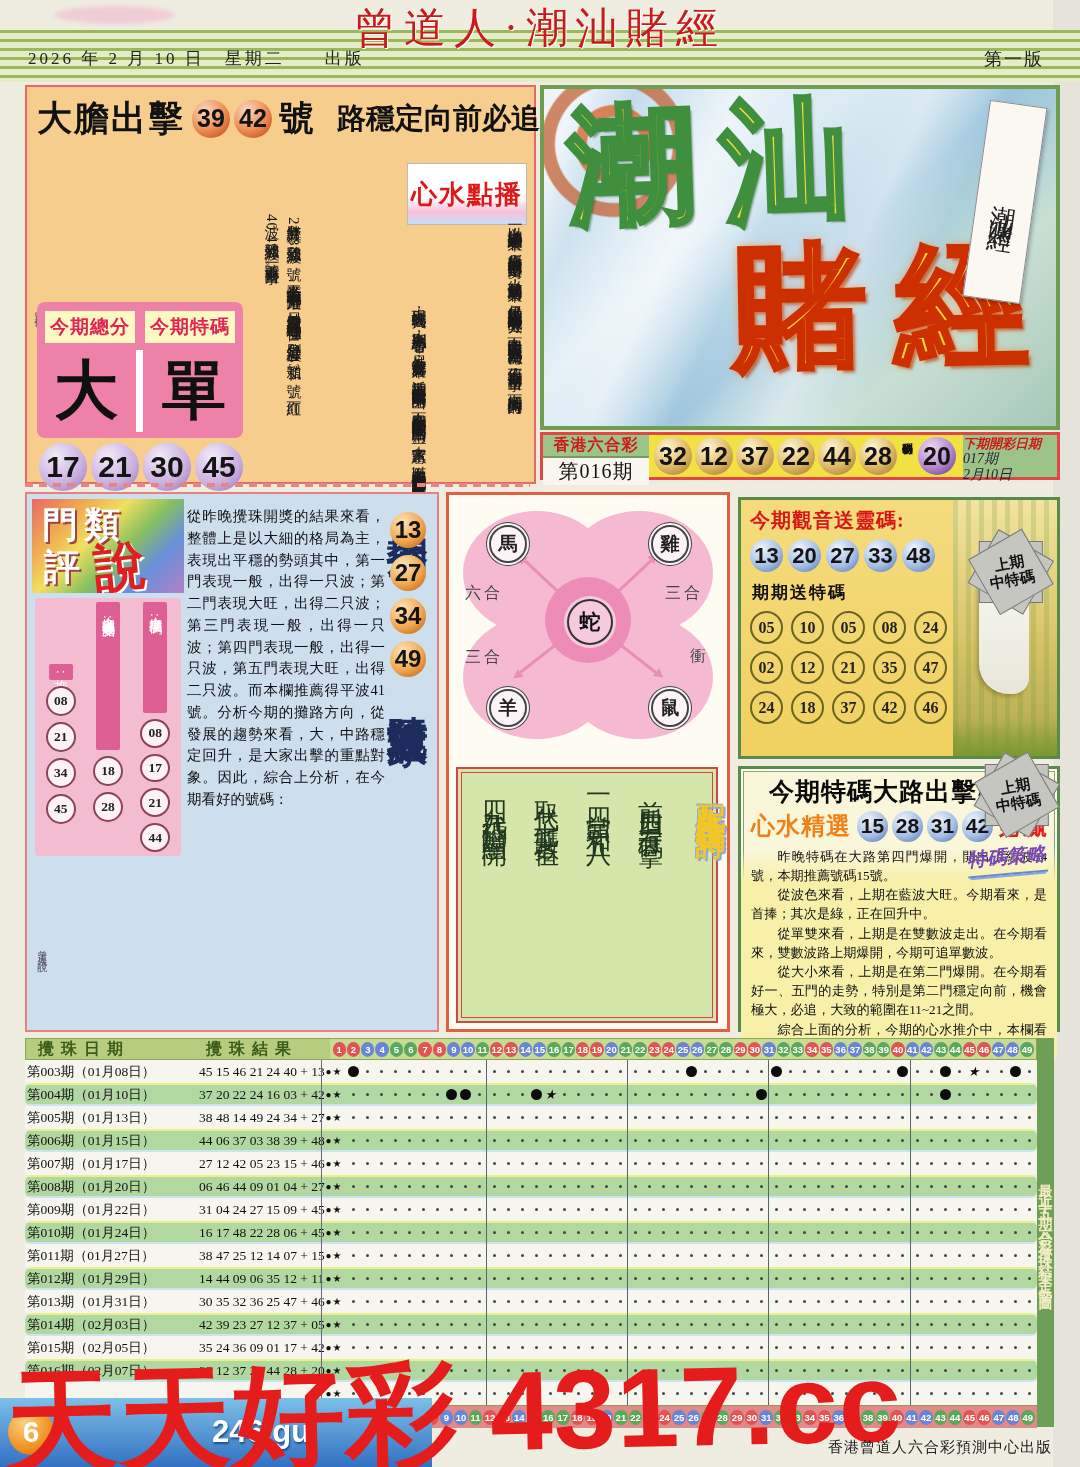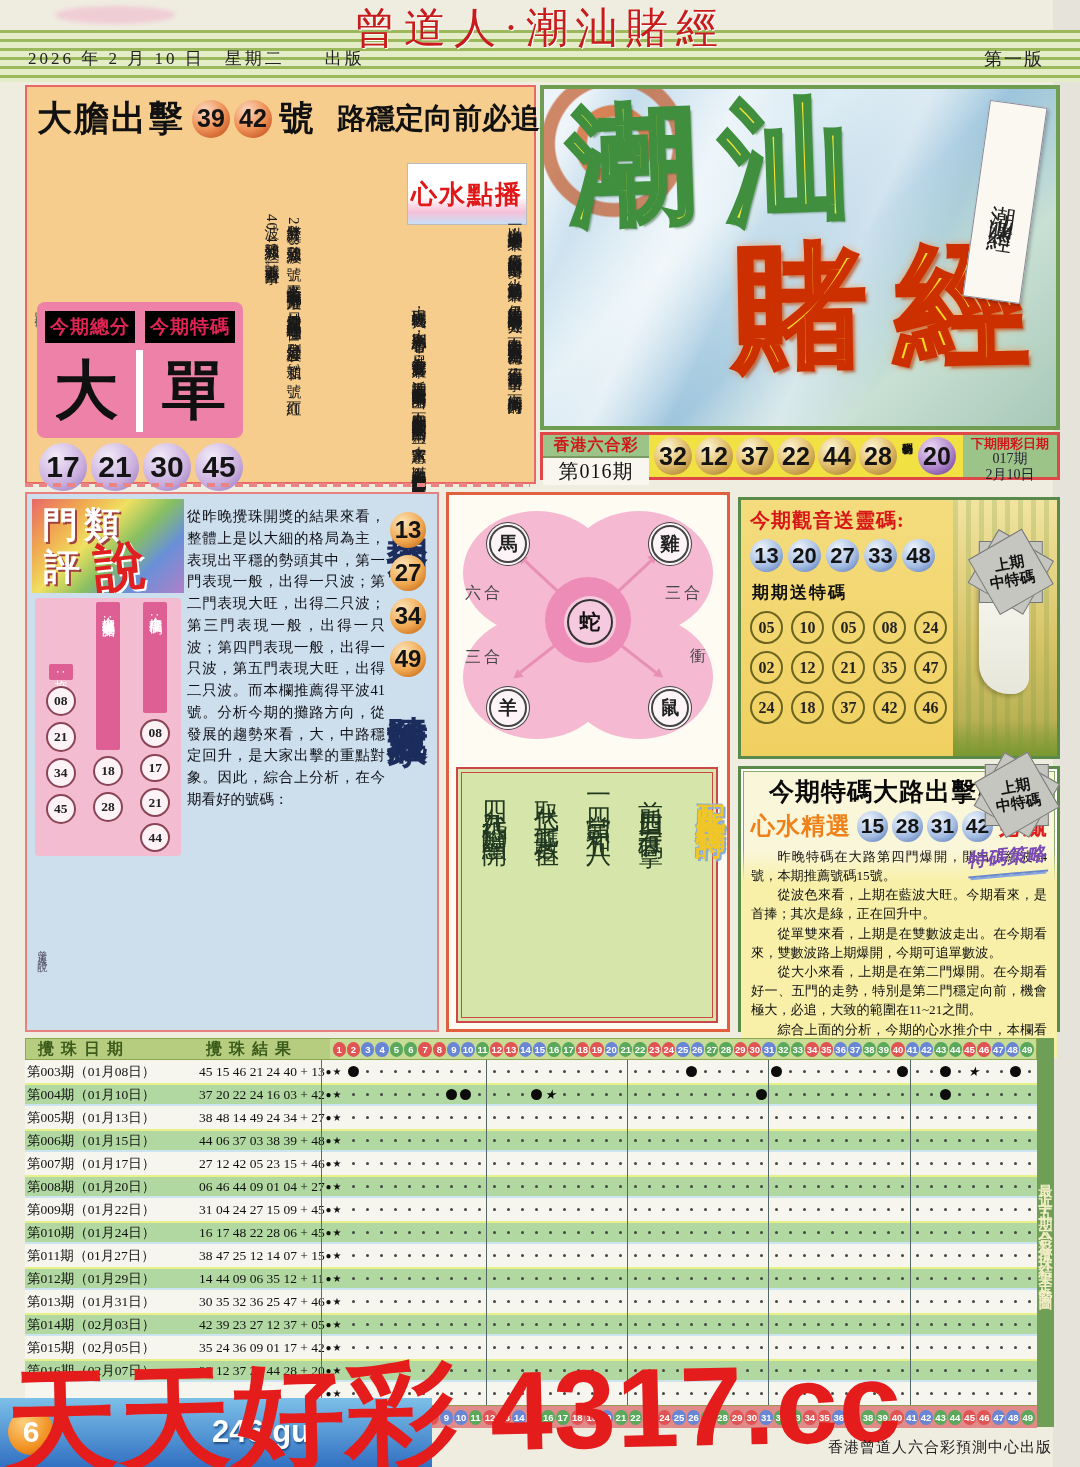--- a/index.html
+++ b/index.html
@@ -36,21 +36,21 @@
   .bb-right{font-size:29px;font-weight:bold;margin-left:14px;white-space:nowrap;}
   #badge{left:380px;top:76px;width:118px;height:60px;background:
      linear-gradient(180deg,#ffffff 55%,#f6c0d8 80%,#c8e0f8);border:1px solid #bbb;
      color:#e01818;font-size:26px;font-weight:bold;display:flex;align-items:center;justify-content:center;letter-spacing:2px;}
   .vtext{writing-mode:vertical-rl;font-size:15px;line-height:22px;letter-spacing:1px;color:#1a1a1a;text-align:justify;}
   #vtextA{right:8px;top:128px;height:340px;width:92px;}
   #vtextB{right:104px;top:210px;height:260px;width:158px;}
   #vtextC{left:120px;top:126px;height:178px;width:158px;}
   #provider{left:5px;top:215px;writing-mode:vertical-rl;font-size:10px;color:#665;letter-spacing:2px;}
   #pinkbox{left:10px;top:215px;width:206px;height:136px;background:#ee81a8;border-radius:8px;}
-  .pk-head{position:absolute;top:9px;width:90px;height:32px;background:#000000;color:#e02454;
+  .pk-head{position:absolute;top:9px;width:90px;height:32px;background:#fef9c3;color:#e02454;
      font-size:19px;font-weight:bold;display:flex;align-items:center;justify-content:center;letter-spacing:1px;}
   .pk-val{position:absolute;top:44px;width:98px;height:88px;font-size:64px;font-weight:bold;
      display:flex;align-items:center;justify-content:center;color:#101010;}
   #pk-div{position:absolute;left:99px;top:48px;width:7px;height:82px;background:#fff;}
   #bballs{left:12px;top:356px;display:flex;gap:4px;}
   
   #mastart{left:540px;top:85px;width:520px;height:345px;border:4px solid #6f9e52;box-sizing:border-box;
     background:
       radial-gradient(circle at 70px 55px, rgba(216,104,48,0) 26px,rgba(216,104,48,.8) 28px 38px,rgba(216,104,48,0) 40px 58px,rgba(192,88,40,.7) 60px 72px,rgba(192,88,40,0) 74px),
       linear-gradient(115deg, rgba(255,255,255,.75) 0 6%, rgba(255,255,255,0) 14%, rgba(255,255,255,.6) 30%, rgba(255,255,255,0) 42%, rgba(255,255,255,.5) 58%, rgba(255,255,255,0) 70%),
@@ -65,21 +65,21 @@
      display:flex;align-items:center;justify-content:center;color:#222;box-shadow:2px 2px 4px rgba(0,0,0,.25);}
   
   #strip{left:540px;top:432px;width:520px;height:48px;border:3px solid #e04848;box-sizing:border-box;
      display:flex;background:#f2e143;}
   .s-left{width:106px;flex:none;display:flex;flex-direction:column;}
   .s-left .t{height:21px;background:#9cc489;color:#d01818;font-size:16px;font-weight:bold;
      display:flex;align-items:center;justify-content:center;letter-spacing:1px;border-bottom:2px solid #7a9a62;}
   .s-left .b{flex:1;background:#f8f6ee;font-size:20px;display:flex;align-items:center;justify-content:center;letter-spacing:1px;}
   .s-mid{flex:1;display:flex;align-items:center;gap:3px;padding:0 5px;}
   #sp-label{writing-mode:vertical-rl;font-size:10.5px;line-height:11px;letter-spacing:0;height:42px;margin:0 2px;color:#111;font-weight:bold;}
-  .s-right{width:94px;flex:none;background:#9cc489;text-align:center;font-size:14px;line-height:1.1;padding-top:2px;box-sizing:border-box;}
+  .s-right{width:94px;flex:none;background:#9cc489;font-size:14px;line-height:1.1;padding-top:2px;box-sizing:border-box;font-style:italic;}
   .s-right .r1{color:#d01818;font-weight:bold;font-size:13px;letter-spacing:0;}
   .s-right .r2,.s-right .r3{color:#223;font-size:14px;}
   
   #review{left:25px;top:492px;width:414px;height:540px;background:#cddfec;border:2px solid #e88080;box-sizing:border-box;}
   #rv-title{left:5px;top:5px;width:152px;height:94px;
      background:linear-gradient(135deg,#e86868,#f0a850 22%,#f0e060 40%,#88c060 58%,#6890d8 76%,#b080c8);
      color:#fff;font-weight:bold;overflow:hidden;}
   #rv-t1{position:absolute;left:10px;top:2px;font-size:36px;letter-spacing:6px;text-shadow:2px 2px 0 #a04040;}
   #rv-t2{position:absolute;left:12px;top:44px;font-size:36px;text-shadow:2px 2px 0 #a04040;}
   #rv-t3{position:absolute;left:62px;top:34px;font-size:52px;color:#e02020;text-shadow:2px 2px 0 #fff;transform:rotate(-6deg);}
@@ -166,21 +166,21 @@
   #chart{left:25px;top:1038px;width:1012px;}
   #ch-head{height:22px;display:flex;align-items:center;background:#b6cc7e;border:1px solid #8aa850;box-sizing:border-box;}
   .ch-hlabel{font-size:16px;font-weight:bold;color:#3c5c1c;letter-spacing:7px;white-space:nowrap;}
   #ch-hdate{width:168px;padding-left:12px;}
   #ch-hres{width:124px;}
   #ch-hnums{flex:1;display:flex;align-items:center;height:100%;background:#c9dc96;padding:0 2px;}
   .hc{flex:1;height:15px;margin:0 .5px;border-radius:50%;color:#fff;font-size:9.5px;line-height:15px;
       text-align:center;font-family:"Liberation Sans",sans-serif;font-weight:bold;}
   .cred{background:#e05454;}.cblue{background:#6886d4;}.cgreen{background:#5aa85a;}
   .t-row{height:23px;display:flex;align-items:center;background:#f6f5ee;}
-  .t-row.even{background:linear-gradient(180deg,#e8f088 0 2px,#b2d8a2 2px 21px,#cce4f0 21px);}
+  .t-row.even{background:linear-gradient(180deg,#e8f088 0 2px,#b2d8a2 2px 21px,#cce4f0 21px);border-radius:7px;}
   .t-label{width:172px;font-size:13.5px;white-space:nowrap;padding-left:2px;flex:none;color:#111;}
   .t-result{width:122px;font-size:13.5px;white-space:nowrap;flex:none;color:#111;}
   .t-grid{flex:1;display:flex;align-items:center;height:100%;border-left:1px solid #667;}
   .t-prefix{width:24px;font-size:10px;letter-spacing:1px;flex:none;color:#111;text-align:center;}
   .cell{flex:1;height:100%;display:flex;align-items:center;justify-content:center;}
   .cell.sep{border-right:1px solid #566;}
   .dt{width:3px;height:3px;border-radius:50%;background:#454545;}
   .mk{width:11px;height:11px;border-radius:50%;background:#0c0c0c;}
   .stx{font-size:13px;line-height:1;color:#0c0c0c;}
   #ch-strip{height:22px;display:flex;align-items:center;background:#e08a8a;border-top:1px solid #995;}

